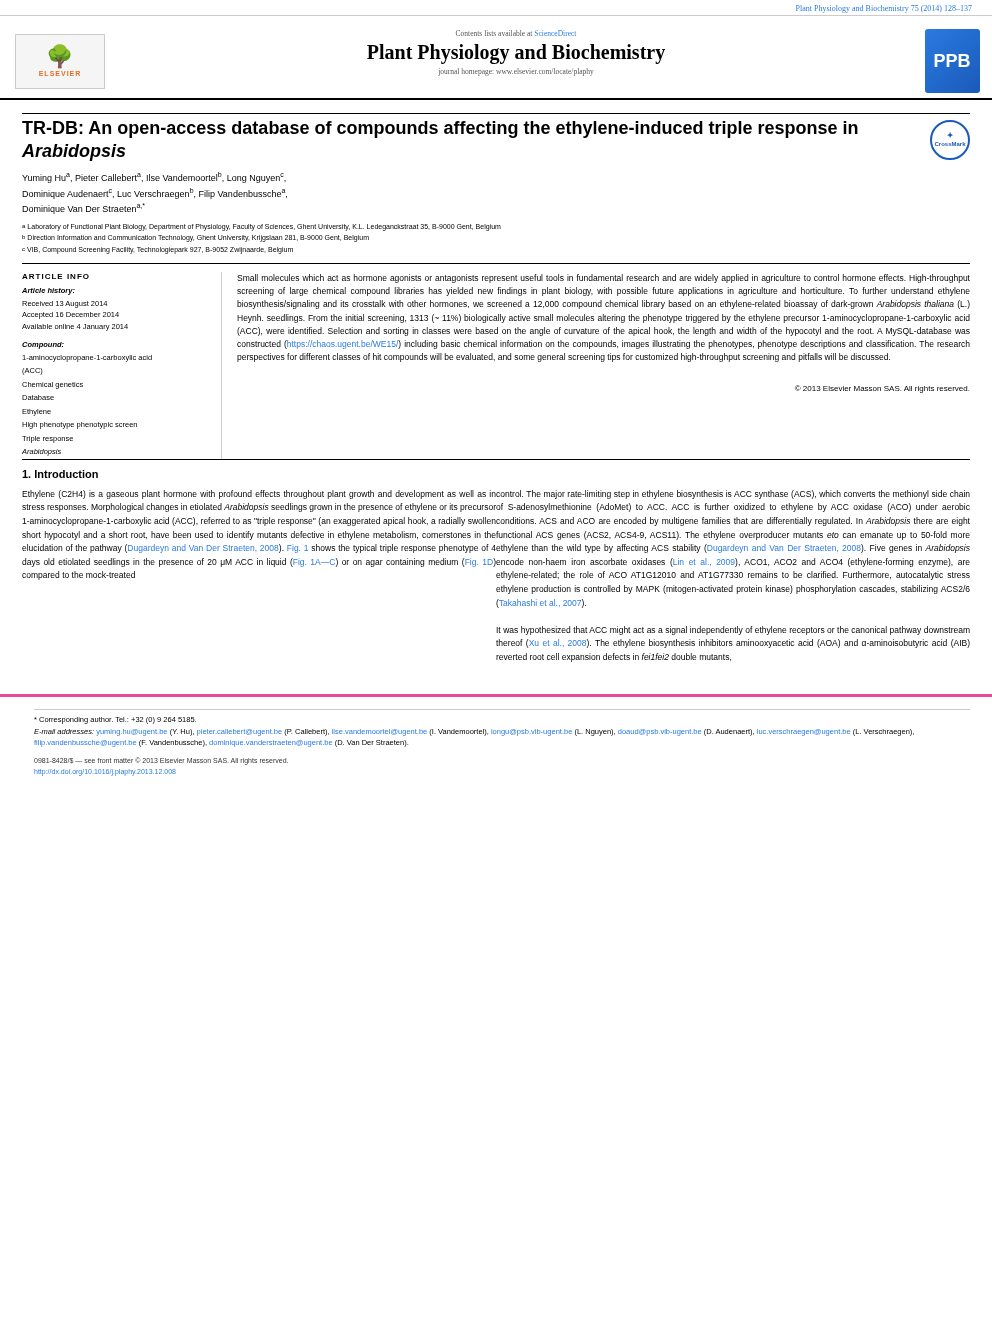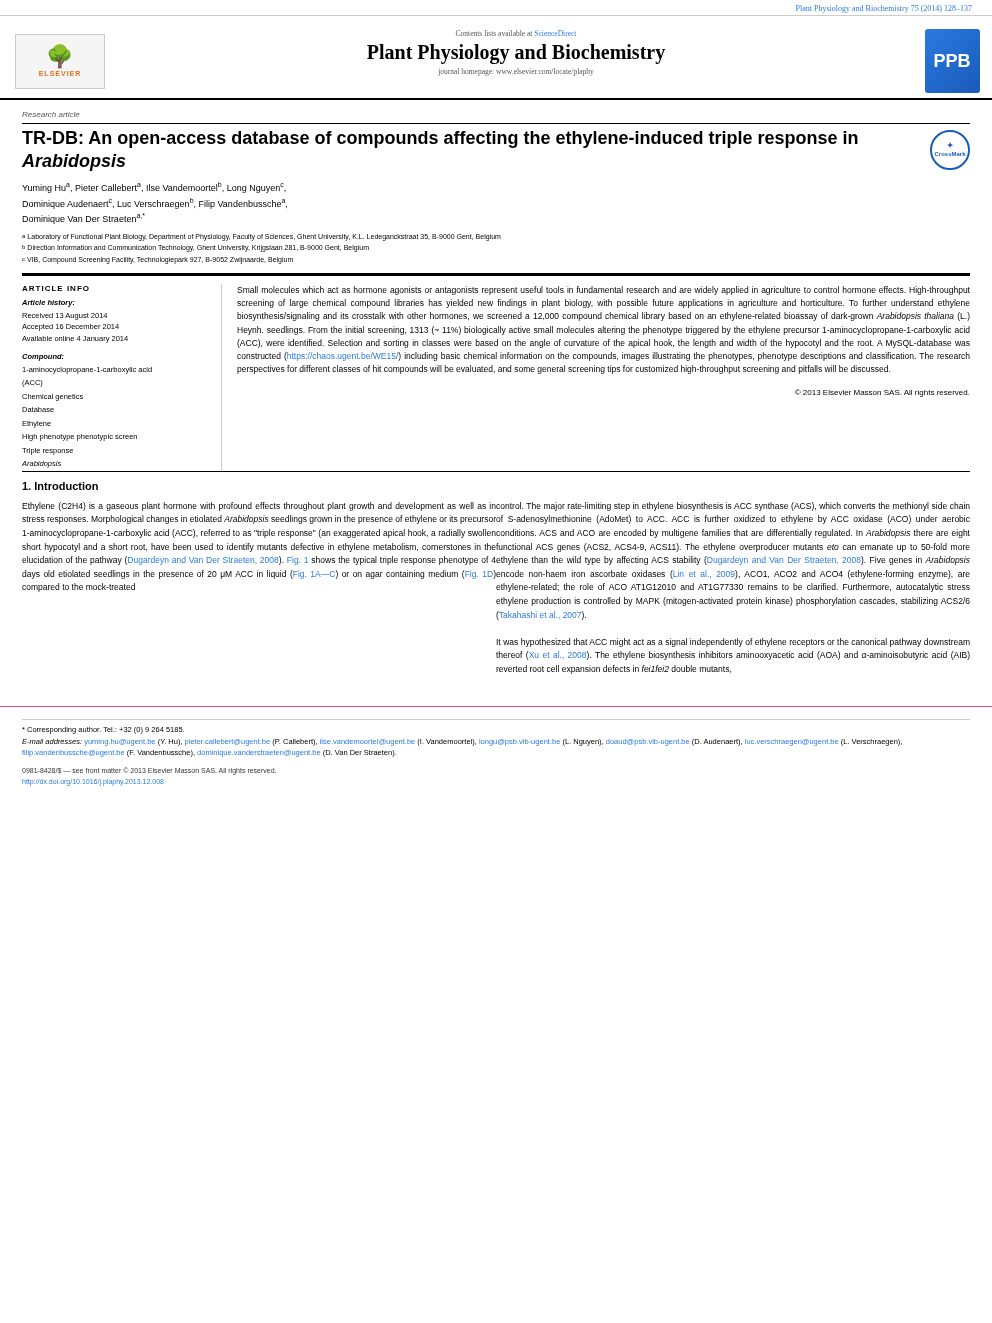--- a/index.html
+++ b/index.html
@@ -184,21 +184,21 @@
     .affil-sup {
       font-size: 6px;
       vertical-align: super;
       margin-right: 2px;
       flex-shrink: 0;
     }
     
     .two-col {
       display: flex;
       gap: 15px;
-      border-top: 3px solid #000000;
+      border-top: 1px solid #000000;
       padding-top: 8px;
       margin-top: 5px;
     }
     .col-left {
       width: 200px;
       flex-shrink: 0;
       border-right: 1px solid #ccc;
       padding-right: 10px;
     }
     .col-right {
@@ -244,21 +244,21 @@
       line-height: 1.55;
       text-align: justify;
     }
     .abstract-text a, .abstract-text .link {
       color: #2a7ae2;
     }
     .copyright {
       text-align: right;
       font-size: 8px;
       font-family: Arial, sans-serif;
-      margin-top: 12px;
+      margin-top: 20px;
     }
     
     .intro-section {
       border-top: 1px solid #000000;
     }
     .intro-cols {
       display: flex;
       margin-top: 8px;
     }
     .intro-col {
@@ -273,24 +273,24 @@
     }
     .body-text {
       font-size: 8.5px;
       font-family: Arial, sans-serif;
       line-height: 1.6;
       text-align: justify;
     }
     .body-text .link { color: #2a7ae2; text-decoration: none; }
     
     .footer {
-      border-top: 1px solid #ec4899;
+      border-top: 3px solid #ec4899;
       margin-top: 20px;
       padding-top: 8px;
-      padding-left: 22px;
+      padding-left: 34px;
       padding-right: 22px;
     }
     .footnote-text {
       font-size: 7.5px;
       font-family: Arial, sans-serif;
       line-height: 1.5;
     }
     .footnote-text .link { color: #2a7ae2; }
     .footer-bottom {
       margin-top: 8px;
@@ -336,21 +336,20 @@
       <div class="journal-homepage">
         <span>journal homepage: www.elsevier.com/locate/plaphy</span>
       </div>
     </div>
     <div class="journal-header-right">
       <div class="ppb-logo">PPB</div>
     </div>
   </div>
 
   <div class="article-content">
-    <div class="article-type">Research article</div>
     <div class="divider-line"></div>
 
     <div class="article-title">
       <div class="article-title-text">
         <span>TR-DB: An open-access database of compounds affecting the ethylene-induced triple response in <em>Arabidopsis</em></span>
       </div>
       <div class="crossmark">
         <div class="crossmark-inner">
           <div>✦</div>
           <div style="font-size:6px;">CrossMark</div>

